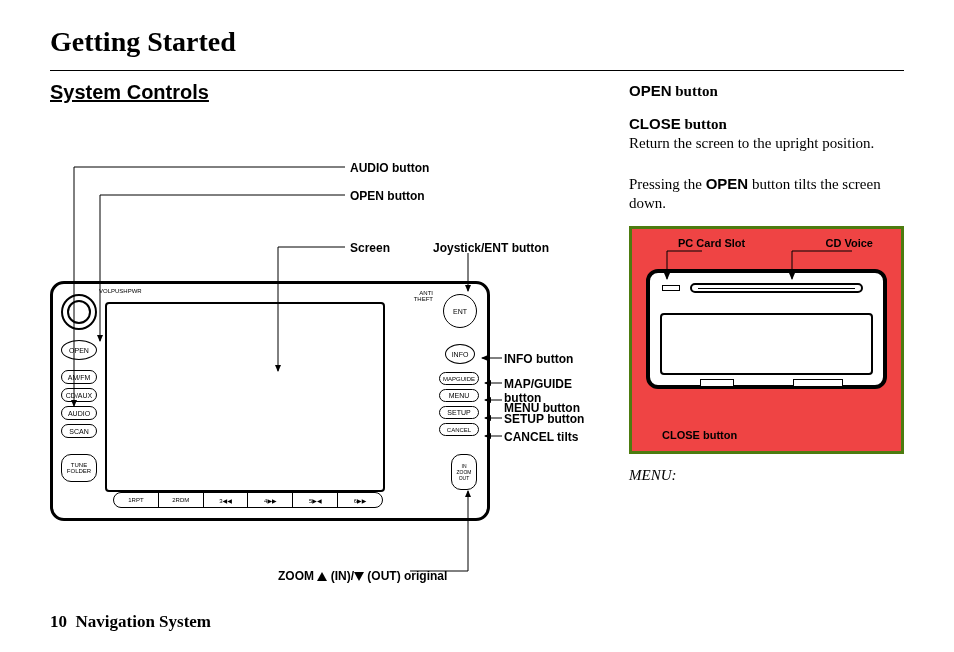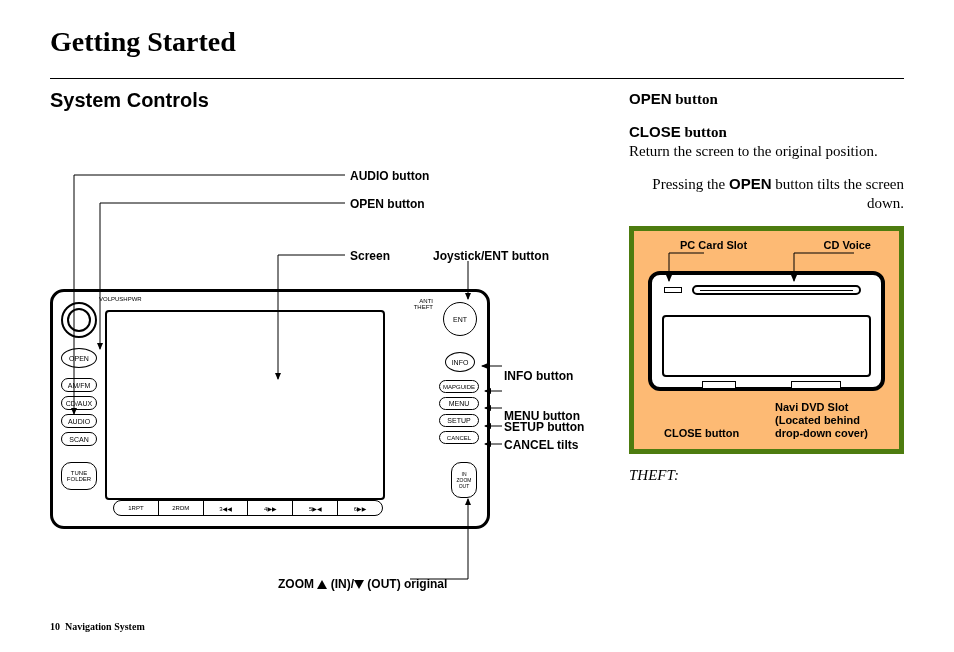--- a/index.html
+++ b/index.html
@@ -9,30 +9,31 @@
     background: #fff;
     font-family: "Times New Roman", Times, serif;
     color: #000;
     position: relative;
     padding: 26px 50px 20px 50px;
   }
   .page-title {
     font-size: 28px;
     font-weight: bold;
     border-bottom: 1.5px solid #000;
-    padding-bottom: 20px;
+    padding-bottom: 12px;
     margin-bottom: 10px;
   }
   .columns {
     display: flex;
     gap: 30px;
   }
   .col-left {
     width: 555px;
     position: relative;
+    text-decoration: underline;
   }
   .col-right {
     width: 278px;
     font-size: 15px;
     line-height: 1.3;
   }
   .section-title {
     font-family: Arial, Helvetica, sans-serif;
     font-size: 20px;
     font-weight: bold;
@@ -40,21 +41,21 @@
   }
   .subhead { margin-top: 0; }
   .subhead .bold { font-family: Arial, Helvetica, sans-serif; font-weight: bold; }
   .note-title { font-style: italic; margin-top: 12px; }
   .note-list { padding-left: 12px; margin-top: 2px; }
   .note-list li { font-style: italic; margin-bottom: 3px; list-style: disc; margin-left: 6px; }
   .footer {
     position: absolute;
     bottom: 20px;
     left: 50px;
-    font-size: 10px;
+    font-size: 17px;
   }
   .footer b { font-weight: bold; }
 
   
   .diagram {
     position: absolute;
     top: 200px;
     left: 0;
     width: 440px;
     height: 240px;
@@ -113,37 +114,37 @@
 
   .callout {
     position: absolute;
     font: bold 12px Arial, sans-serif;
   }
   
   .cl-audio  { top: 80px; left: 300px; }
   .cl-open   { top: 108px; left: 300px; }
   .cl-screen { top: 160px; left: 300px; }
   .cl-joy    { top: 160px; left: 375px; margin-left: 8px; }
-  .cl-info   { top: 280px; left: 454px; }
+  .cl-info   { top: 271px; left: 454px; }
   .cl-map    { top: 296px; left: 454px; }
   .cl-menu   { top: 313px; left: 454px; margin-top: 7px; }
   .cl-setup  { top: 331px; left: 454px; }
   .cl-cancel { top: 349px; left: 454px; }
   .cl-zoom   { top: 488px; left: 228px; }
   .zoom-tri-up, .zoom-tri-dn { display:inline-block; vertical-align:middle; }
   .zoom-tri-up { width:0;height:0;border-left:5px solid transparent;border-right:5px solid transparent;border-bottom:9px solid #000;}
   .zoom-tri-dn { width:0;height:0;border-left:5px solid transparent;border-right:5px solid transparent;border-top:9px solid #000;}
 
   
   svg.overlay { position:absolute; top:0; left:0; width:555px; height:510px; pointer-events:none; }
 
   
   .inset-box {
-    border: 5px solid #4d7c0f;
-    background: #fdba74;
+    border: 3px solid #4d7c0f;
+    background: #ef4444;
     padding: 10px 16px 8px 10px;
     margin-top: 12px;
     position: relative;
     height: 228px;
   }
   .inset-label { font: bold 11px Arial, sans-serif; position:absolute; }
   .il-pc    { top: 8px;  left: 46px; }
   .il-cd    { top: 8px;  right: 28px; }
   .il-close { bottom: 10px; left: 30px; }
   .il-dvd   { bottom: 8px; right: 14px; width:110px; line-height:1.2;}
@@ -168,20 +169,21 @@
 <div class="columns">
 
   <div class="col-left">
     <div class="section-title">System Controls</div>
 
     <div class="callout cl-audio">AUDIO button</div>
     <div class="callout cl-open">OPEN button</div>
     <div class="callout cl-screen">Screen</div>
     <div class="callout cl-joy">Joystick/ENT button</div>
     <div class="callout cl-info">INFO button</div>
+    <div class="callout cl-map">MAP/GUIDE button</div>
     <div class="callout cl-menu">MENU button</div>
     <div class="callout cl-setup">SETUP button</div>
     <div class="callout cl-cancel">CANCEL tilts</div>
     <div class="callout cl-zoom">
       <span>ZOOM </span><span class="zoom-tri-up"></span><span> (IN)/</span><span class="zoom-tri-dn"></span><span> (OUT) original</span>
     </div>
 
     <div class="diagram">
       <div class="vol-knob"></div>
       <div class="vol-label">VOLPUSHPWR</div>
@@ -245,50 +247,49 @@
   </div>
 
   <div class="col-right">
     <p class="subhead">
       <span class="bold">OPEN</span><b> button</b>
     </p>
 
     <p class="subhead" style="margin-top:12px;">
       <span class="bold">CLOSE</span><b> button</b>
     </p>
-    <p>Return the screen to the original position.</p>
-
-    <p style="margin-top:12px;text-align:right;">
+    <p>Return the screen to the upright position.</p>
+
+    <p style="margin-top:20px;">
       <span>Pressing the </span><span class="bold" style="font-family:Arial;font-weight:bold;">OPEN</span><span> button tilts the screen down.</span>
     </p>
 
     <div class="inset-box">
       <div class="inset-label il-pc">PC Card Slot</div>
       <div class="inset-label il-cd">CD Voice</div>
       <div class="inset-label il-close">CLOSE button</div>
-      <div class="inset-label il-dvd">Navi DVD Slot (Located behind drop-down cover)</div>
       <div class="inset-unit">
         <div class="pc-slot"></div>
         <div class="cd-slot"></div>
         <div class="inset-screen"></div>
         <div class="close-b"></div>
         <div class="dvd-flap"></div>
       </div>
       <svg class="inset-ov">
         <defs>
           <marker id="ah2" markerWidth="8" markerHeight="8" refX="6" refY="3" orient="auto">
             <path d="M0,0 L7,3 L0,6 Z" fill="#000"></path>
           </marker>
         </defs>
         <path d="M70 22 L35 22 L35 50" stroke="#000" fill="none" stroke-width="1" marker-end="url(#ah2)"></path>
         <path d="M220 22 L160 22 L160 50" stroke="#000" fill="none" stroke-width="1" marker-end="url(#ah2)"></path>
         <path d="M70 210 L70 164" stroke="#000" fill="none" stroke-width="1" marker-end="url(#ah2)"></path>
         <path d="M190 190 L190 164" stroke="#000" fill="none" stroke-width="1" marker-end="url(#ah2)"></path>
       </svg>
     </div>
 
-    <p class="note-title">THEFT:</p>
+    <p class="note-title">MENU:</p>
   </div>
 </div>
 
 <div class="footer">
   <b>10</b>&nbsp;&nbsp;<b>Navigation System</b>
 </div>
 
 </body></html>

